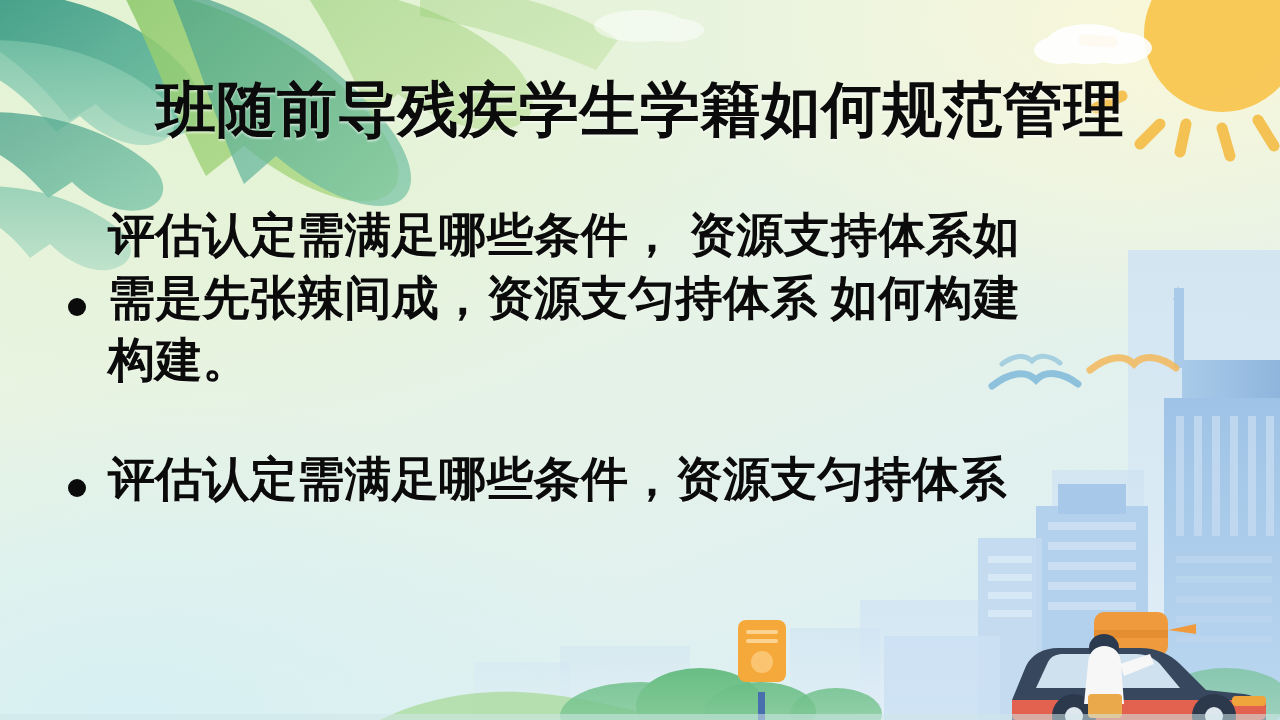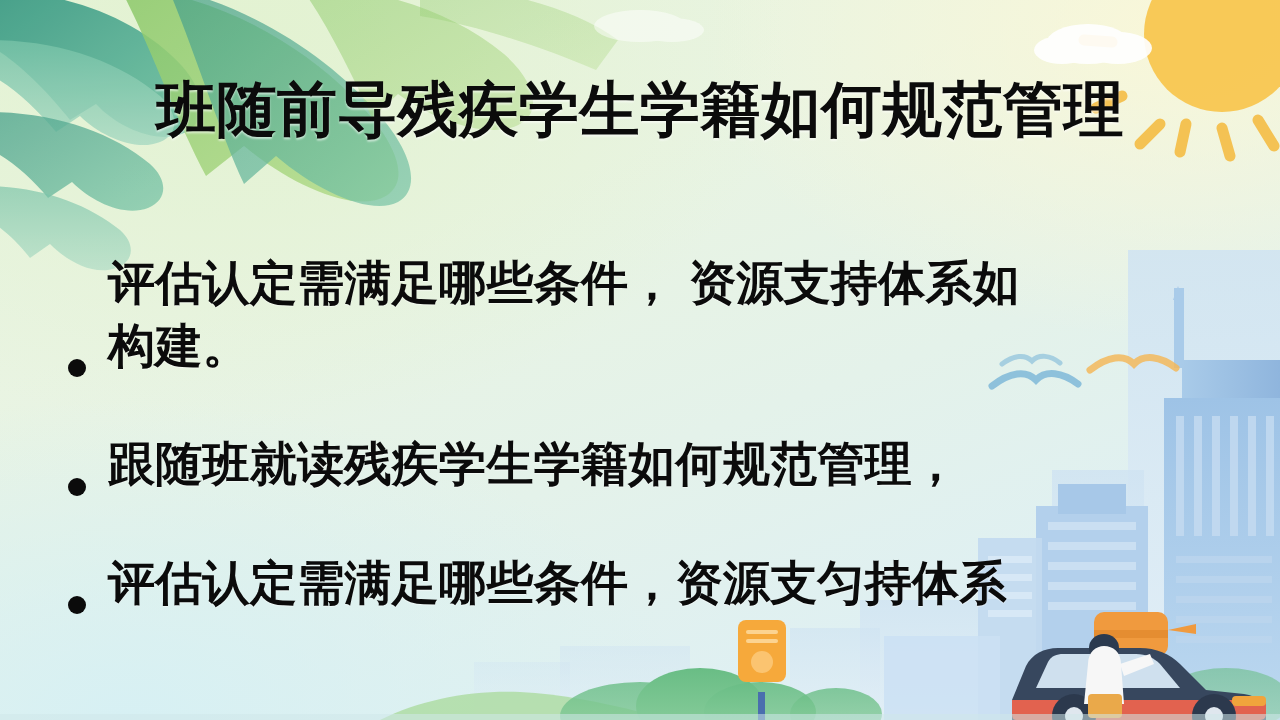--- a/index.html
+++ b/index.html
@@ -51,23 +51,22 @@
   }
 
   .bullet-list {
     position: absolute;
     top: 204px;
     left: 62px;
     width: 1160px;
   }
   .bullet-item {
     display: flex;
-    align-items: flex-end;
+    align-items: center;
     margin-bottom: 6px;
-    margin-top: 48px;
   }
   .bullet-item.gap-after { margin-bottom: 56px; }
   .bullet-dot {
     flex: 0 0 auto;
     width: 18px;
     height: 18px;
     border-radius: 50%;
     background: #0b0b0b;
     margin: 18px 22px 0 6px;
   }
@@ -270,30 +269,25 @@
   <div class="content">
 
     <div class="slide-title">班随前导残疾学生学籍如何规范管理</div>
 
     <div class="bullet-list">
 
       <div class="bullet-item gap-after">
         <span class="bullet-dot"></span>
         <span class="bullet-text">
           <span class="ln">评估认定需满足哪些条件，  资源支持体系如</span>
+          <span class="ln">需是先张辣间成，资源支匀持体系 如何构建</span>
           <span class="ln">构建。</span>
         </span>
       </div>
 
-      <div class="bullet-item gap-after">
-        <span class="bullet-dot"></span>
-        <span class="bullet-text">
-          <span class="ln">跟随班就读残疾学生学籍如何规范管理，</span>
-        </span>
-      </div>
 
       <div class="bullet-item">
         <span class="bullet-dot"></span>
         <span class="bullet-text">
           <span class="ln">评估认定需满足哪些条件，资源支匀持体系</span>
         </span>
       </div>
 
     </div>
   </div>

